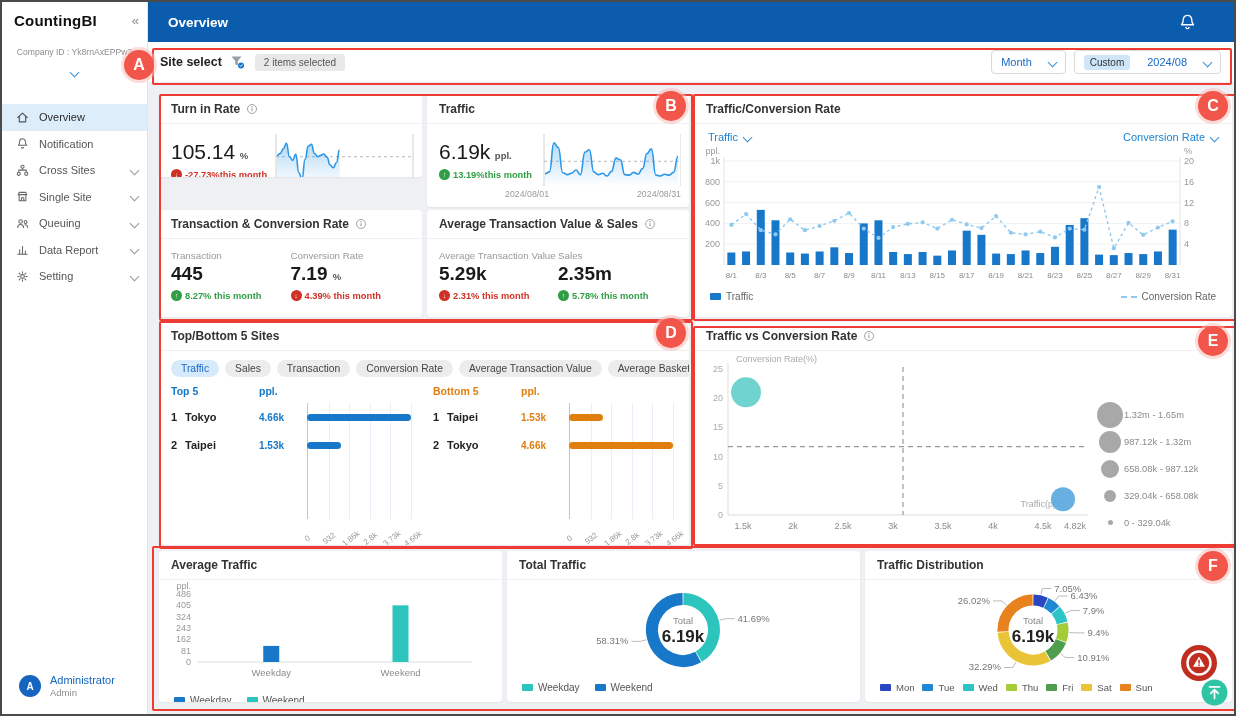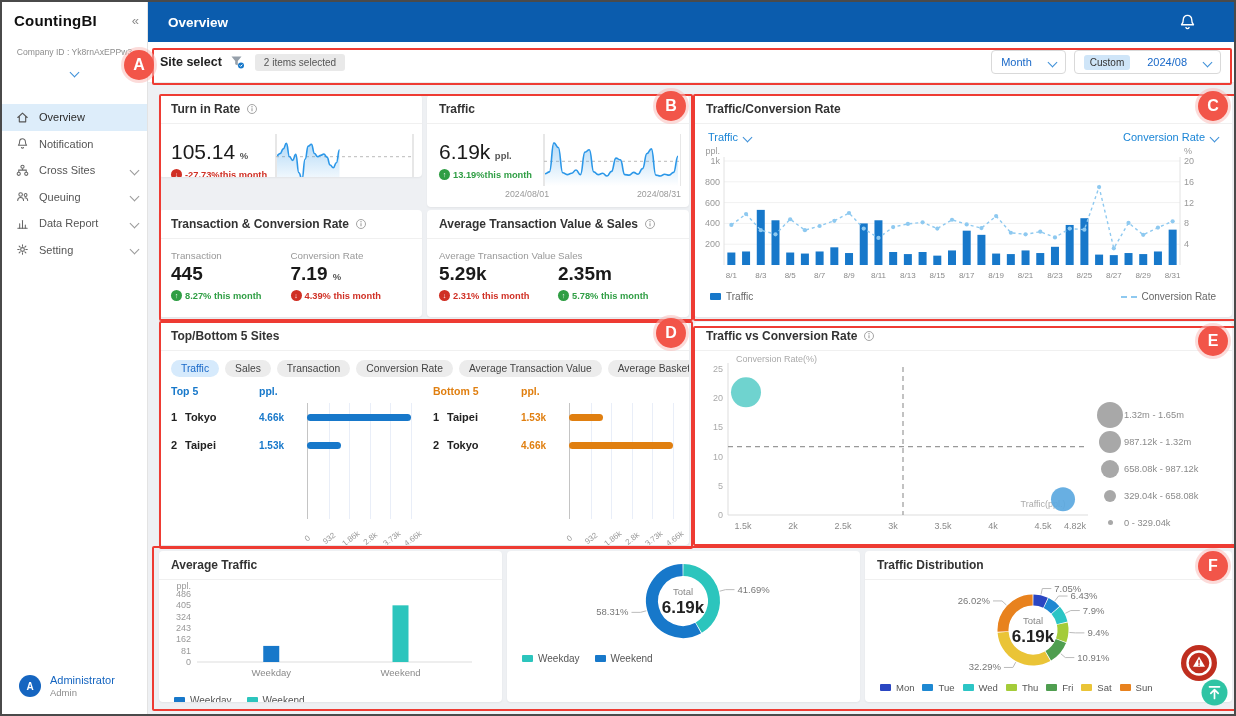--- a/index.html
+++ b/index.html
@@ -135,20 +135,32 @@
       <div class="nav-item">
         <svg width="15" height="15" viewBox="0 0 16 16">
             <g stroke="#666" fill="none" stroke-width="1.1">
               <circle cx="8" cy="4" r="1.7"></circle>
               <circle cx="4" cy="11.5" r="1.7"></circle>
               <circle cx="12" cy="11.5" r="1.7"></circle>
               <path d="M8 5.8 V7.6 M8 7.6 H4 V9.6 M8 7.6 H12 V9.6"></path>
             </g>
           </svg>
         <span>Cross Sites</span>
+        <span class="spacer"></span>
+          <span class="chev"></span>
+      </div>
+      <div class="nav-item">
+        <svg width="15" height="15" viewBox="0 0 16 16">
+            <g stroke="#666" fill="none" stroke-width="1.1" stroke-linejoin="round">
+              <path d="M3.4 6 L4.5 3.6 H11.5 L12.6 6 Z"></path>
+              <path d="M4.4 6.4 V12.5 H11.6 V6.4"></path>
+              <path d="M6.8 12.5 V9.4 H9.4 V12.5"></path>
+            </g>
+          </svg>
+        <span>Single Site</span>
         <span class="spacer"></span>
           <span class="chev"></span>
       </div>
       <div class="nav-item">
         <svg width="15" height="15" viewBox="0 0 16 16">
             <g stroke="#666" fill="none" stroke-width="1.1" stroke-linecap="round">
               <circle cx="6" cy="5.8" r="1.9"></circle>
               <path d="M2.9 12.3 c0-2.1 1.5-3.2 3.1-3.2 s3.1 1.1 3.1 3.2"></path>
               <circle cx="11.3" cy="6.4" r="1.5"></circle>
               <path d="M10.6 9.5 c1.5-.3 2.9 .7 2.9 2.8"></path>
@@ -671,20 +683,23 @@
             <span>Weekday</span>
           </span>
           <span class="leg-item">
             <span class="swatch" style="background: rgb(44, 197, 189);"></span>
             <span>Weekend</span>
           </span>
         </div>
     </section>
 
     <section class="card" id="card-total">
+      <div class="card-h">
+          <span>Total Traffic</span>
+        </div>
       <svg id="total-svg" width="353" height="99">
           <path d="M176.37872702589266 19.00231354052599 A31 31 0 0 1 191.7877345729364 76.67859511020978" fill="none" stroke="#2cc5bd" stroke-width="12"></path>
           <polyline points="212.7123810588924,40.191785229376414 218.5090728050333,38.64311973927795 227.5090728050333,38.64311973927795" fill="none" stroke="#bbb" stroke-width="1"></polyline>
           <text x="230.5090728050333" y="41.64311973927795" text-anchor="start" font-size="9.5" fill="#777">41.69%</text>
           <path d="M191.13120558423924 77.05636002065849 A31 31 0 1 1 175.62127297410734 19.00231354052599" fill="none" stroke="#1778ca" stroke-width="12"></path>
           <polyline points="139.2876189411076,59.80821477062359 133.4909271949667,61.35688026072205 124.4909271949667,61.35688026072205" fill="none" stroke="#bbb" stroke-width="1"></polyline>
           <text x="121.4909271949667" y="64.35688026072205" text-anchor="end" font-size="9.5" fill="#777">58.31%</text>
           <text x="176" y="44" text-anchor="middle" font-size="9.5" fill="#888">Total</text>
           <text x="176" y="62" text-anchor="middle" font-size="17" font-weight="bold" fill="#222">6.19k</text>
         </svg>

